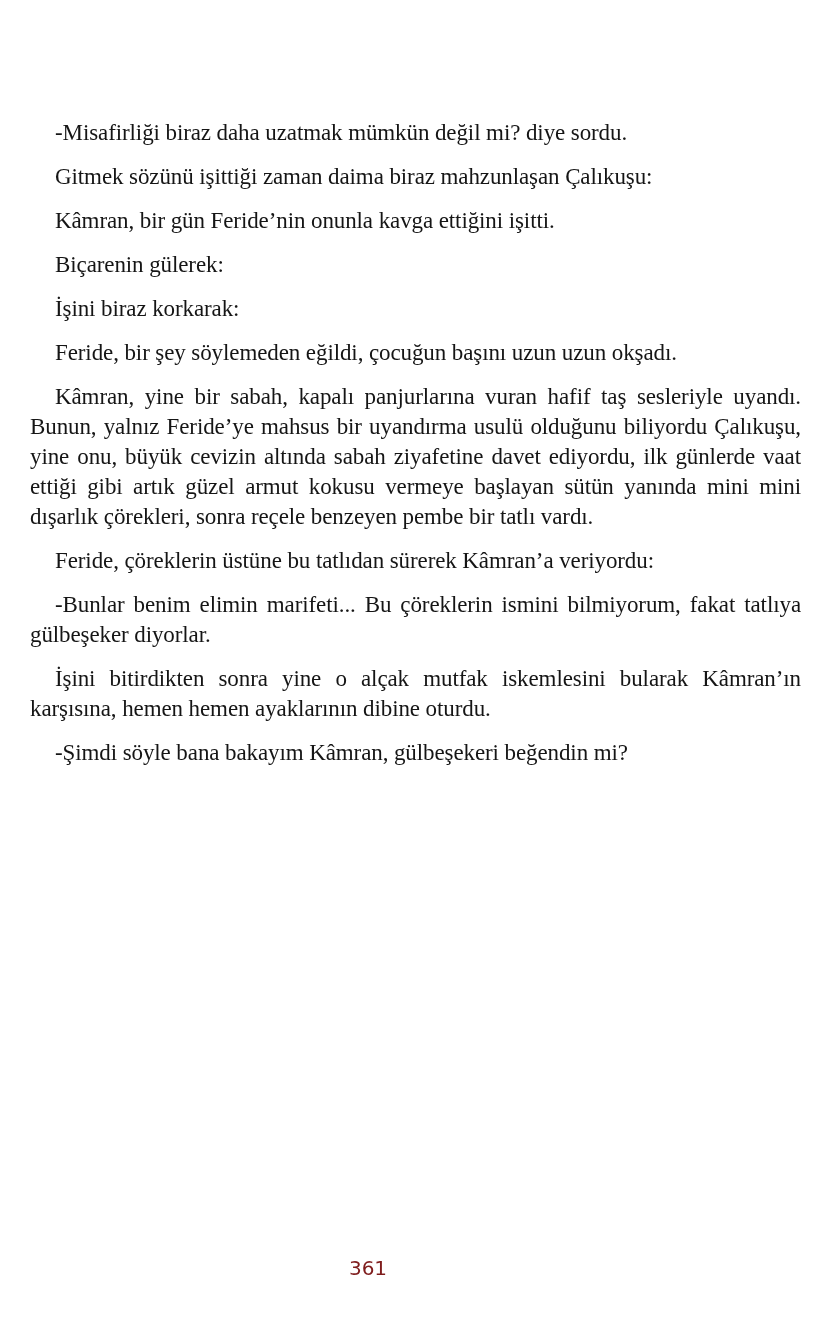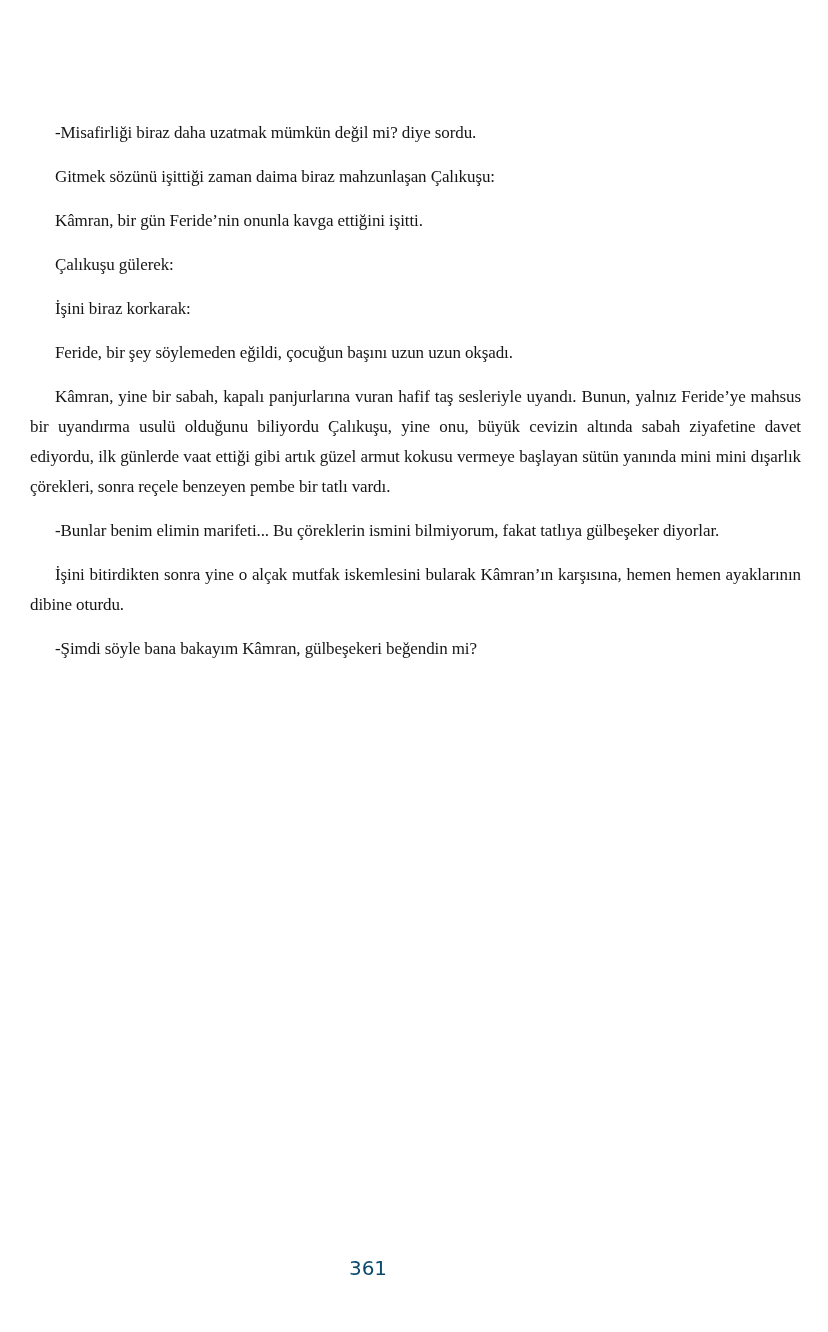--- a/index.html
+++ b/index.html
@@ -13,52 +13,53 @@
       position: relative;
       overflow: hidden;
     }
     .page {
       position: absolute;
       left: 30px;
       top: 118px;
       width: 771px;
       color: #151515;
       font-family: "Liberation Serif", serif;
-      font-size: 17px;
+      font-size: 23px;
       line-height: 30px;
     }
     .para {
       margin: 0 0 14px 0;
       text-indent: 25px;
       text-align: justify;
       letter-spacing: -0.1px;
     }
     .para.short {
       text-align: left;
     }
     .page-number {
       position: absolute;
       left: 0;
       width: 736px;
       top: 1256px;
       text-align: center;
       font-family: "DejaVu Sans", sans-serif;
       font-size: 20px;
-      color: #0c4a6e;
+      color: #7f1d1d;
     }
   </style>
 </head>
 <body>
 
 <div class="page">
   <p class="para short">-Misafirliği biraz daha uzatmak mümkün değil mi? diye sordu.</p>
   <p class="para short">Gitmek sözünü işittiği zaman daima biraz mahzunlaşan Çalıkuşu:</p>
   <p class="para short">Kâmran, bir gün Feride’nin onunla kavga ettiğini işitti.</p>
-  <p class="para short">Çalıkuşu gülerek:</p>
+  <p class="para short">Biçarenin gülerek:</p>
   <p class="para short">İşini biraz korkarak:</p>
   <p class="para short">Feride, bir şey söylemeden eğildi, çocuğun başını uzun uzun okşadı.</p>
   <p class="para">Kâmran, yine bir sabah, kapalı panjurlarına vuran hafif taş sesleriyle uyandı. Bunun, yalnız Feride’ye mahsus bir uyandırma usulü olduğunu biliyordu Çalıkuşu, yine onu, büyük cevizin altında sabah ziyafetine davet ediyordu, ilk günlerde vaat ettiği gibi artık güzel armut kokusu vermeye başlayan sütün yanında mini mini dışarlık çörekleri, sonra reçele benzeyen pembe bir tatlı vardı.</p>
+  <p class="para short">Feride, çöreklerin üstüne bu tatlıdan sürerek Kâmran’a veriyordu:</p>
   <p class="para">-Bunlar benim elimin marifeti... Bu çöreklerin ismini bilmiyorum, fakat tatlıya gülbeşeker diyorlar.</p>
   <p class="para">İşini bitirdikten sonra yine o alçak mutfak iskemlesini bularak Kâmran’ın karşısına, hemen hemen ayaklarının dibine oturdu.</p>
   <p class="para short">-Şimdi söyle bana bakayım Kâmran, gülbeşekeri beğendin mi?</p>
 </div>
 
 <div class="page-number">361</div>
 
 </body></html>

